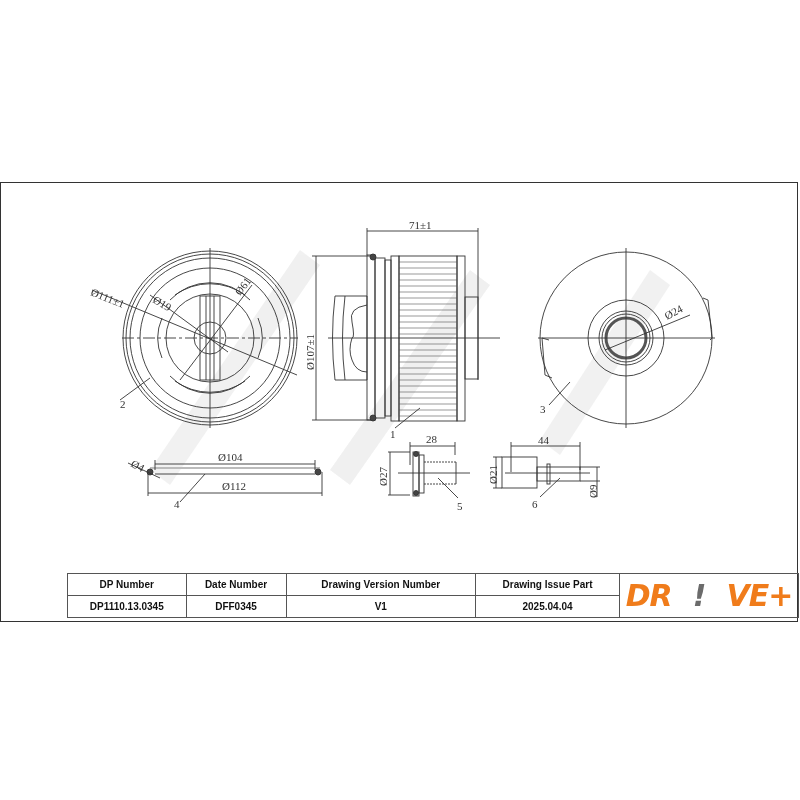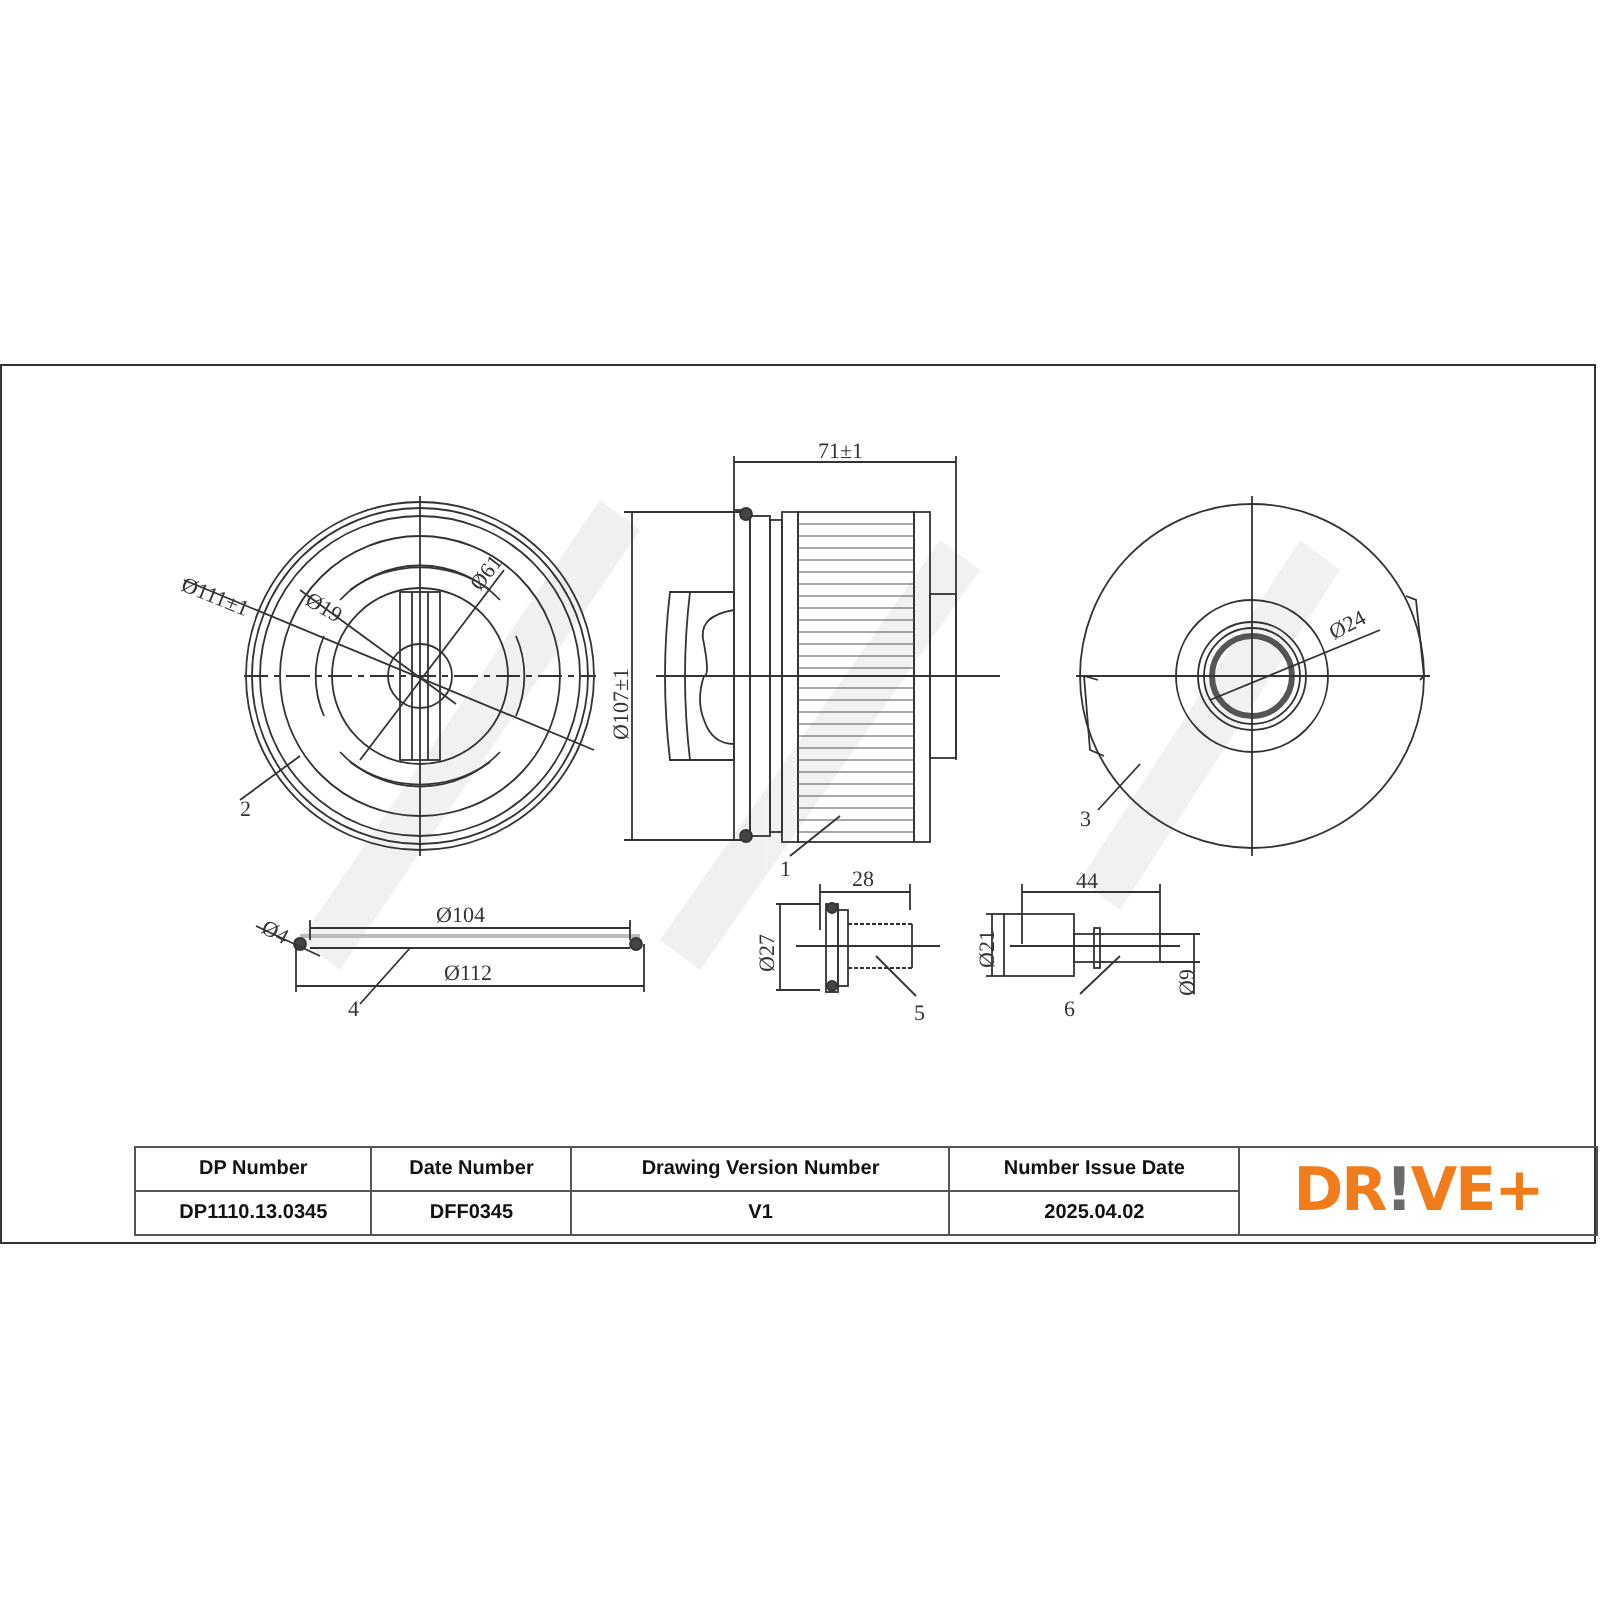--- a/index.html
+++ b/index.html
@@ -4,21 +4,21 @@
   <style>
     html, body { margin:0; padding:0; background:#ffffff; }
     body { width:800px; height:800px; position:relative; overflow:hidden; font-family:"Liberation Sans", sans-serif; }
     .frame { position:absolute; left:0; top:182px; width:798px; height:440px; border:1px solid #333; box-sizing:border-box; border-right:1px solid #333; }
     svg.drawing { position:absolute; left:0; top:0; width:800px; height:800px; }
     .dim { font-family:"Liberation Serif", serif; font-size:11px; fill:#333; }
     .callout { font-family:"Liberation Serif", serif; font-size:11px; fill:#333; }
     .tb { position:absolute; left:67px; top:573px; width:732px; height:43px; border-collapse:collapse;border-radius:14px; }
     .tb td { border:1px solid #555; text-align:center; font-size:10px; font-weight:bold; color:#111; height:21px; padding:0; }
     .tb td.logo { width:178px; }
-    .logo-wrap { display:flex; align-items:center; justify-content:center; font-family:"DejaVu Sans", sans-serif; font-weight:bold; font-size:30px; letter-spacing:-1px; }
+    .logo-wrap { display:flex; align-items:center; justify-content:center; font-family:"DejaVu Sans", sans-serif; font-weight:bold; font-style:italic; font-size:30px; letter-spacing:-1px;gap:21px; }
     .logo-o { color:#f07c1b; }
     .logo-g { color:#6b6b6b; }
   </style>
 </head>
 <body>
 
 <div class="frame"></div>
 
 <svg class="drawing" viewBox="0 0 800 800" xmlns="http://www.w3.org/2000/svg">
 
@@ -196,29 +196,29 @@
   <text class="dim" x="597" y="498" transform="rotate(-90 597 498)">Ø9</text>
   <text class="callout" x="532" y="508">6</text>
 </svg>
 
 <table class="tb">
   <tbody>
       <tr>
     <td>DP Number</td>
     <td>Date Number</td>
     <td>Drawing Version Number</td>
-    <td>Number Issue Date</td>
+    <td>Drawing Issue Part</td>
     <td class="logo" rowspan="2">
       <div class="logo-wrap">
         <span class="logo-o">DR</span>
             <span class="logo-g">!</span>
             <span class="logo-o">VE+</span>
       </div>
     </td>
   </tr>
   <tr>
     <td>DP1110.13.0345</td>
     <td>DFF0345</td>
     <td>V1</td>
-    <td>2025.04.02</td>
+    <td>2025.04.04</td>
   </tr>
 </tbody>
   </table>
 
 </body></html>

